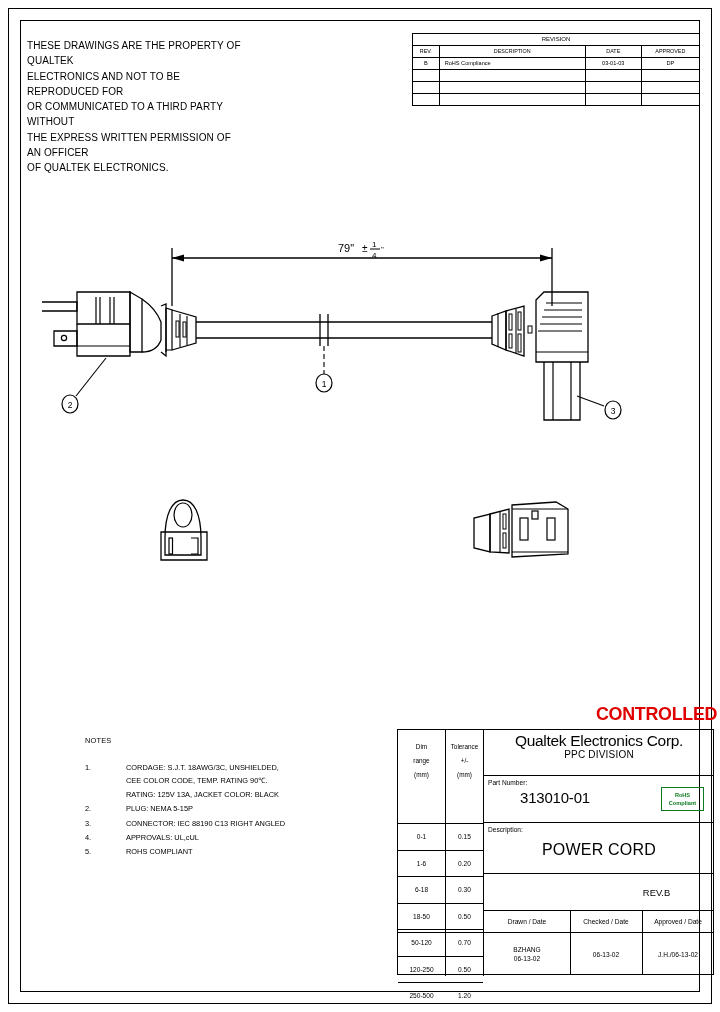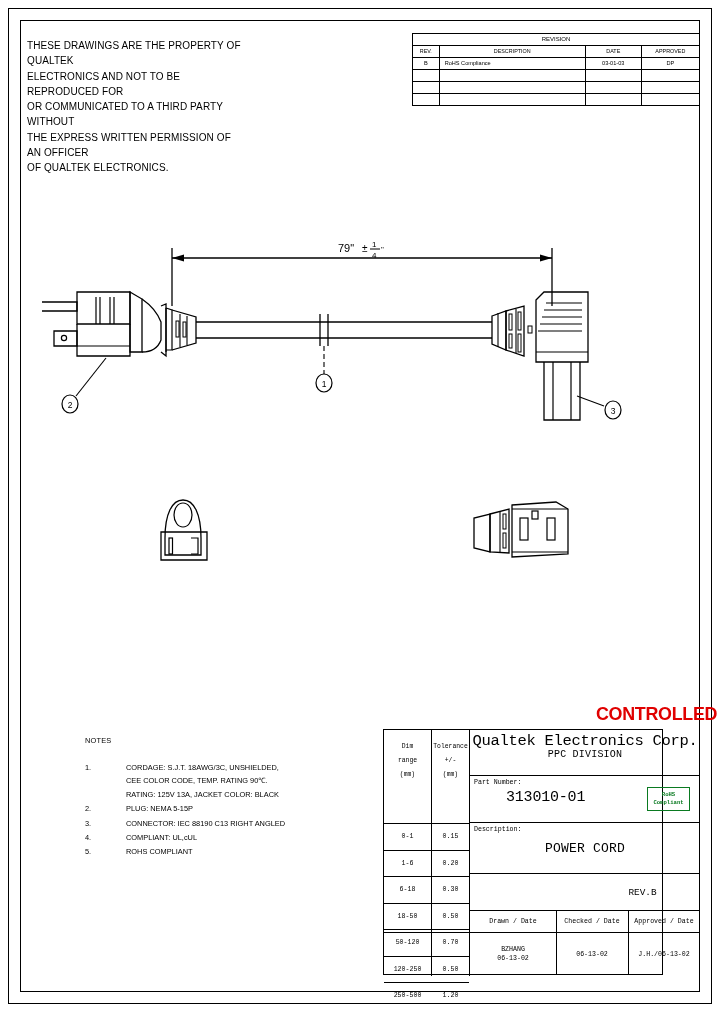--- a/index.html
+++ b/index.html
@@ -95,25 +95,24 @@
     display:flex;
     margin-bottom:1px;
     line-height:13.4px;
   }
   .note-num{width:41px;flex:0 0 41px;}
   .note-body{flex:1;white-space:pre-line;}
 
   
   .titleblock{
     position:absolute;
-    left:383px;top:729px;
-    width:280px;height:246px;
+    left:397px;top:729px;
+    width:317px;height:246px;
     border:1.4px solid #000;
     box-sizing:border-box;
-    font-family:Liberation Mono, monospace;
   }
   .tb-line{position:absolute;background:#000;}
   .tb-v1{left:47px;top:0;width:1px;height:246px;}
   .tb-v2{left:85px;top:0;width:1px;height:246px;}
 
   
   .tol-head{
     position:absolute;left:0;top:0;width:85px;height:93px;
     font-size:6.4px;text-align:center;
   }
@@ -171,21 +170,21 @@
   }
 
   
   .descrow{
     position:absolute;left:86px;top:93px;width:230px;height:51px;
     border-bottom:1.3px solid #000;box-sizing:border-box;
   }
   .desc-label{position:absolute;left:4px;top:3px;font-size:6.6px;}
   .desc-value{
     position:absolute;left:0;right:0;top:18px;
-    text-align:center;font-size:13px;letter-spacing:.2px;
+    text-align:center;font-size:16px;letter-spacing:.2px;
   }
 
   
   .unitrow{
     position:absolute;left:86px;top:144px;width:230px;height:37px;
     border-bottom:0.9px solid #000;box-sizing:border-box;
   }
   .unit-cell,.rev-cell{
     position:absolute;top:0;height:100%;
     display:flex;align-items:center;justify-content:center;
@@ -434,21 +433,21 @@
     <div class="note-row">
       <div class="note-num">2.</div>
       <div class="note-body">PLUG:  NEMA 5-15P</div>
     </div>
     <div class="note-row">
       <div class="note-num">3.</div>
       <div class="note-body">CONNECTOR:  IEC 88190 C13 RIGHT ANGLED</div>
     </div>
     <div class="note-row">
       <div class="note-num">4.</div>
-      <div class="note-body">COMPLIANT: UL,cUL</div>
+      <div class="note-body">APPROVALS: UL,cUL</div>
     </div>
     <div class="note-row">
       <div class="note-num">5.</div>
       <div class="note-body">ROHS COMPLIANT</div>
     </div>
   </div>
 
   <div class="titleblock">
 
     <div class="tb-line tb-v1"></div>

